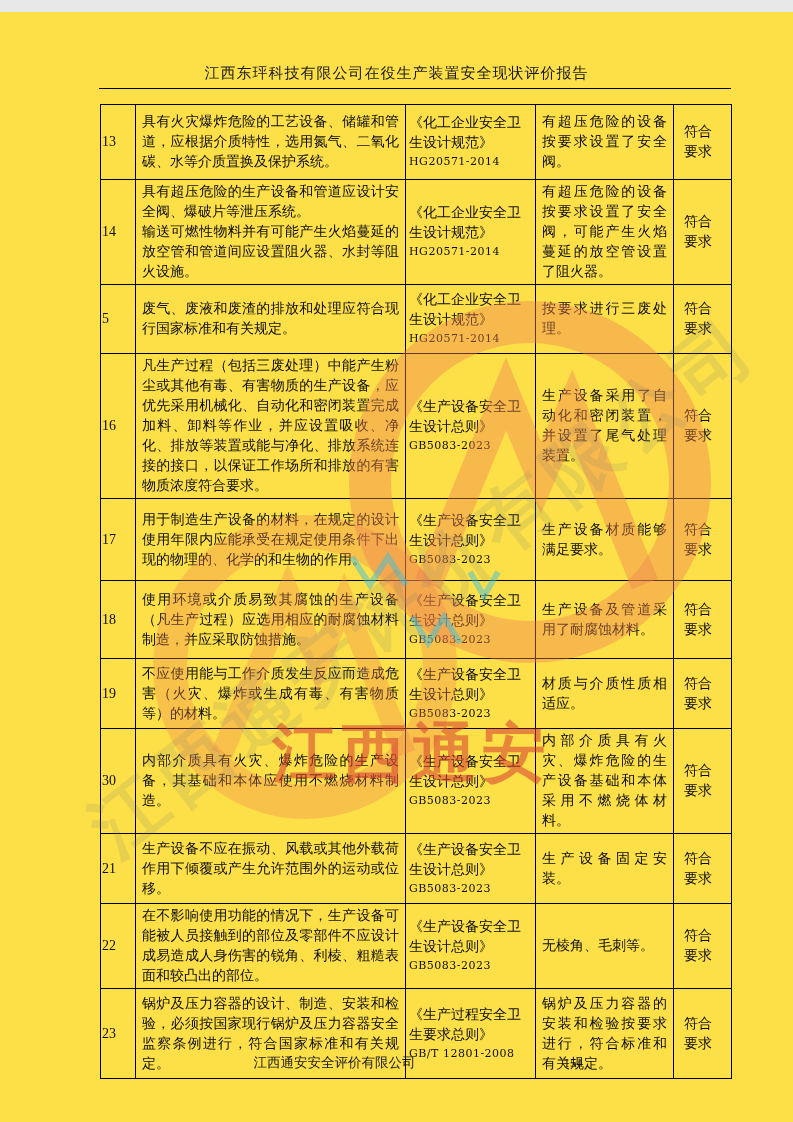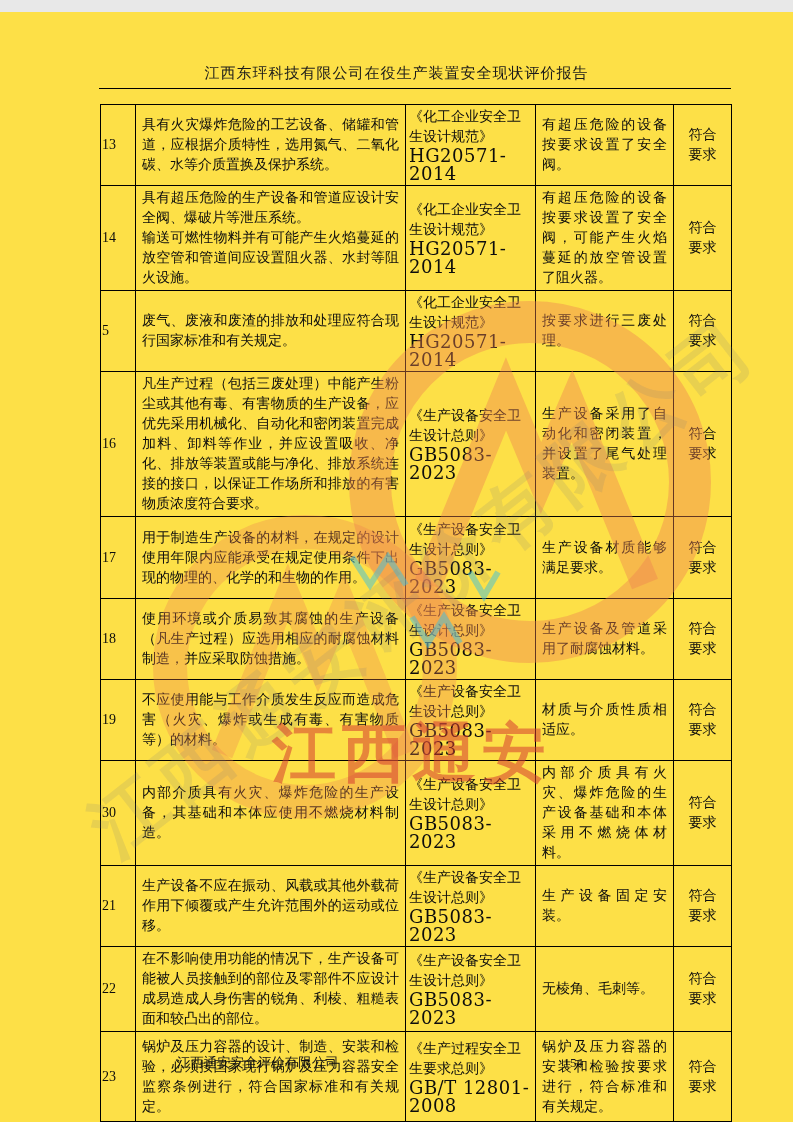--- a/index.html
+++ b/index.html
@@ -28,29 +28,29 @@
     font-size:14px;line-height:20px;color:#0d0d0d;
     overflow:hidden;
   }
   tr.r1{height:75px}tr.r2{height:101px}tr.r3{height:69px}tr.r4{height:143px}
   tr.r5{height:82px}tr.r6{height:78px}tr.r7{height:70px}tr.r8{height:85px}
   tr.r9{height:70px}tr.r10{height:80px}tr.r11{height:90px}
   td.c-no{text-align:left;font-size:13.5px;}
   td.c-req{text-align:justify;padding:2px 6px;white-space:pre-wrap;}
   td.c-std{text-align:left;padding:2px 3px;}
   .std-name{font-size:14px;line-height:20px;}
-  .std-code{font-size:18px;line-height:18px;font-family:"DejaVu Serif",serif;letter-spacing:.5px;}
+  .std-code{font-size:11px;line-height:18px;font-family:"DejaVu Serif",serif;letter-spacing:.5px;}
   td.c-find{text-align:justify;padding:2px 6px;line-height:22px;}
-  td.c-con{text-align:center;padding:3px 10px;line-height:21px;}
+  td.c-con{padding:3px 10px;line-height:21px;}
   
   .footer{
     position:absolute;top:1042px;left:100px;width:631px;
     display:flex;align-items:baseline;font-size:13.5px;color:#1a1a1a;
   }
-  .footer .f-left{flex:1;text-align:center;}
+  .footer .f-left{flex:1;text-align:right;}
   .footer .f-center{flex:1;text-align:center;font-size:13px;}
   .footer .f-right{flex:1;text-align:right;}
   
   .watermark{position:absolute;inset:0;z-index:2;pointer-events:none;}
   .wm-svg{position:absolute;left:0;top:0;}
   .wm-diagonal{
     position:absolute;left:70px;top:788px;
     font-size:74px;font-weight:bold;letter-spacing:8px;white-space:nowrap;
     color:rgba(125,125,125,0.16);
     transform:rotate(-38deg);transform-origin:0 0;

